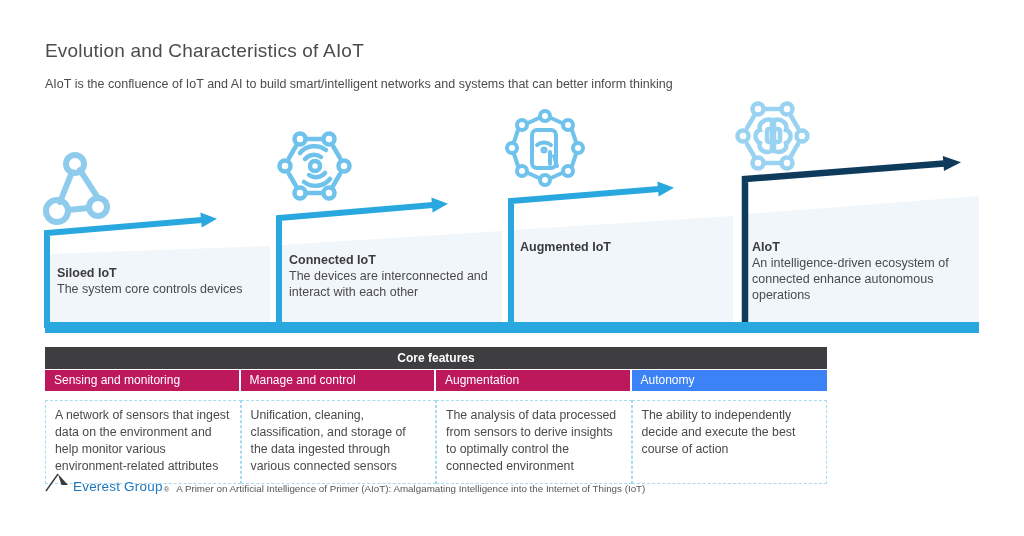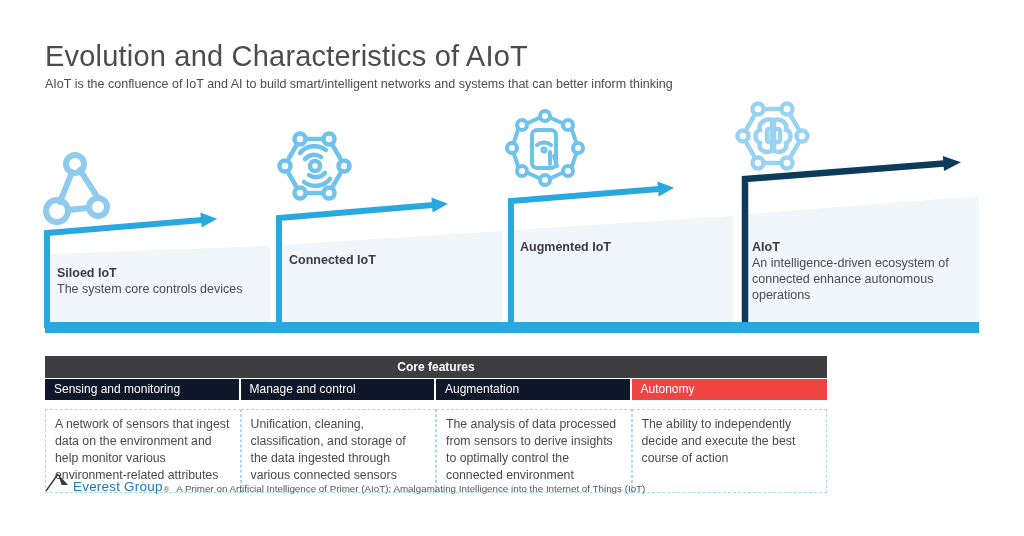--- a/index.html
+++ b/index.html
@@ -1,42 +1,42 @@
 <!DOCTYPE html>
 <html><head>
 <meta charset="utf-8">
 <style>
   * { margin:0; padding:0; box-sizing:border-box; }
   body { font-family:"Liberation Sans", sans-serif; background:#ffffff; }
   .page {
     position:relative; width:1024px; height:536px; background:#ffffff; overflow:hidden;
   }
   .page-title {
-    position:absolute; left:45px; top:40px; font-size:29px; font-weight:400;
+    position:absolute; left:45px; top:40px; font-size:19px; font-weight:400;
     color:#4c4c4e; letter-spacing:.2px;
   }
   .page-subtitle {
     position:absolute; left:45px; top:77px; font-size:12.5px; color:#4c4c4e;
   }
   .diagram-svg { position:absolute; left:0; top:0; }
   .stage-text { position:absolute; font-size:12.5px; line-height:16px; color:#4a4a4c; }
   .stage-text .stage-name { font-weight:bold; color:#3c3c3e; }
   .icon-svg { position:absolute; }
-  .core-table { position:absolute; left:45px; top:356px; width:782px; }
+  .core-table { position:absolute; left:45px; top:347px; width:782px; }
   .core-header {
     background:#3e3e40; color:#ffffff; font-weight:bold; font-size:12px;
     text-align:center; height:22px; line-height:22px;
   }
   .col-row { display:flex; margin-top:1px; }
   .col-cell {
     width:25%; height:21px; line-height:21px; padding-left:9px;
-    color:#ffffff; font-size:12px; background:#0f172a;
+    color:#ffffff; font-size:12px; background:#be185d;
   }
   .col-cell.sep { border-right:2px solid #ffffff; }
-  .col-cell.navy { background:#ef4444; }
+  .col-cell.navy { background:#3b82f6; }
   .body-row { display:flex; margin-top:9px; }
   .body-cell {
     width:25%; min-height:63px; border:1px dashed #a7dbf4; background:#ffffff;
     padding:6px 9px 8px 9px; font-size:12.3px; line-height:17px; color:#4a4a4c;
   }
   .footer { position:absolute; left:45px; top:472px; display:flex; align-items:flex-end; }
   .logo-wordmark { font-size:13.5px; color:#1c77bc; letter-spacing:.2px; margin-left:2px; }
   .logo-reg { font-size:7.5px; color:#58595b; vertical-align:super; margin-left:1px; }
   .citation { font-size:9.8px; color:#565658; margin-left:7px; }
 </style>
@@ -144,20 +144,21 @@
       <rect x="33" y="33" width="13" height="13" rx="2"></rect>
     </g>
   </svg>
 
   <div class="stage-text" style="left:57px;top:265px;width:215px">
     <div class="stage-name">Siloed IoT</div>
     <div class="stage-desc">The system core controls devices</div>
   </div>
   <div class="stage-text" style="left:289px;top:252px;width:200px">
     <div class="stage-name">Connected IoT</div>
+    <div class="stage-desc">The devices are interconnected and interact with each other</div>
   </div>
   <div class="stage-text" style="left:520px;top:239px;width:215px">
     <div class="stage-name">Augmented IoT</div>
   </div>
   <div class="stage-text" style="left:752px;top:239px;width:210px">
     <div class="stage-name">AIoT</div>
     <div class="stage-desc">An intelligence-driven ecosystem of connected enhance  autonomous operations</div>
   </div>
 
   <div class="core-table">

